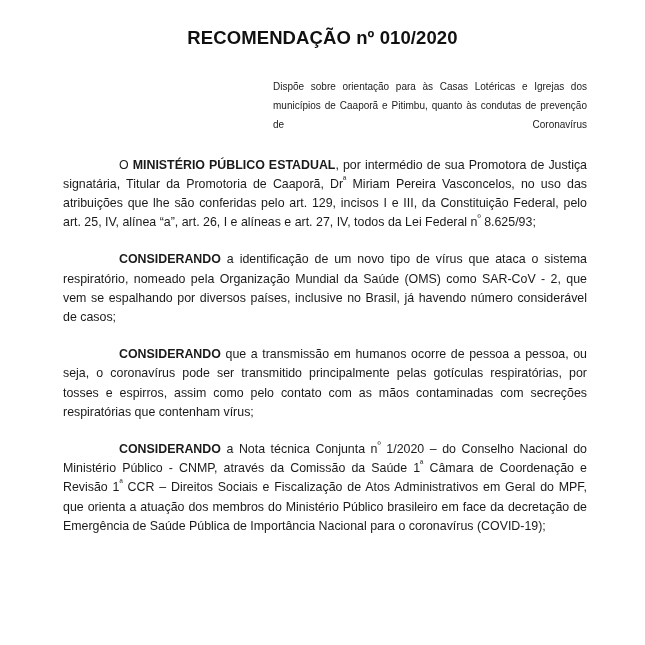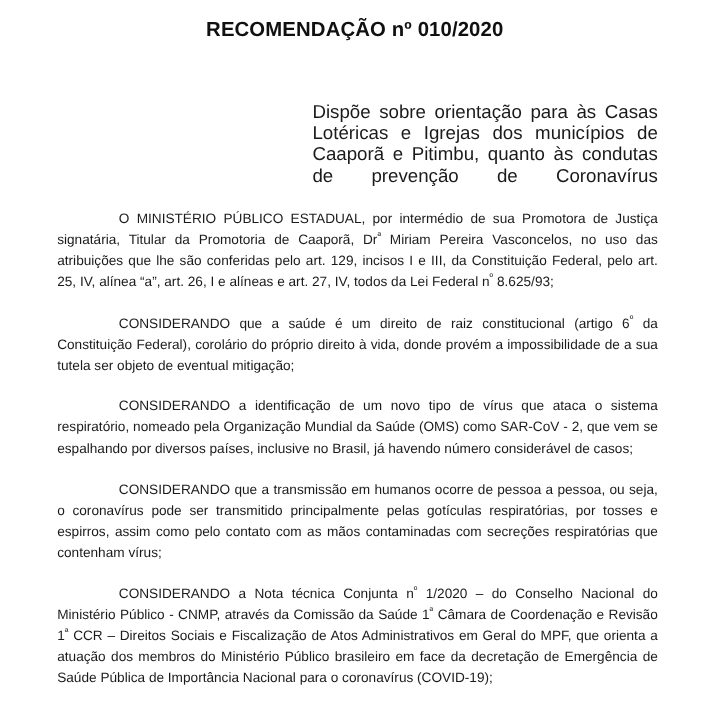--- a/index.html
+++ b/index.html
@@ -14,21 +14,21 @@
     overflow: hidden;
     font-family: "Liberation Sans", sans-serif;
     color: #1a1a1a;
     -webkit-font-smoothing: antialiased;
   }
 
   .page {
     width: 645px;
     height: 493px;
     box-sizing: border-box;
-    padding: 5px;
+    padding: 16px;
     position: relative;
     background: #ffffff;
   }
 
   .doc-title {
     text-align: center;
     font-size: 18.5px;
     font-weight: bold;
     letter-spacing: 0.1px;
     margin: 0;
@@ -38,26 +38,25 @@
 
   .ementa-wrap {
     display: flex;
     justify-content: flex-end;
     padding-top: 28px;
   }
 
   .ementa {
     width: 314px;
     margin-right: 42px;
-    font-size: 17px;
+    font-size: 10px;
     line-height: 19.2px;
     text-align: justify;
     text-align-last: justify;
     color: #1a1a1a;
-    margin-top: 26px;
   }
 
   .body-block {
     padding: 0 42px 0 47px;
   }
 
   p.para {
     margin: 0;
     font-size: 12.4px;
     line-height: 19.2px;
@@ -68,21 +67,21 @@
 
   p.para + p.para {
     margin-top: 18px;
   }
 
   p.para.first {
     margin-top: 21px;
   }
 
   .lead {
-    font-weight: normal;
+    font-weight: bold;
   }
 
   sup {
     font-size: 0.72em;
     vertical-align: super;
     line-height: 0;
   }
 </style>
 </head>
 <body>
@@ -93,21 +92,20 @@
 
   <div class="ementa-wrap">
     <div class="ementa">Dispõe sobre orientação para às Casas Lotéricas e Igrejas dos municípios de Caaporã e Pitimbu, quanto às condutas de prevenção de Coronavírus</div>
   </div>
 
   <div class="body-block">
 
     <p class="para first"><span>O </span><span class="lead">MINISTÉRIO PÚBLICO ESTADUAL</span><span>, por intermédio de sua Promotora de Justiça signatária, Titular da Promotoria de Caaporã, Dr<sup>ª</sup> Miriam Pereira Vasconcelos, no uso das atribuições que lhe são conferidas pelo art. 129, incisos I e III, da Constituição Federal, pelo art. 25, IV, alínea “a”, art. 26, I e alíneas e art. 27, IV, todos da Lei Federal n<sup>º</sup> 8.625/93;</span></p>
 
 
-    <p class="para"><span class="lead">CONSIDERANDO</span><span> que a saúde é um direito de raiz constitucional (artigo 6<sup>º</sup> da Constituição Federal), corolário do próprio direito à vida, donde provém a impossibilidade de a sua tutela ser objeto de eventual mitigação;</span></p>
 
     <p class="para"><span class="lead">CONSIDERANDO</span><span> a identificação de um novo tipo de vírus que ataca o sistema respiratório, nomeado pela Organização Mundial da Saúde (OMS) como SAR-CoV - 2, que vem se espalhando por diversos países, inclusive no Brasil, já havendo número considerável de casos;</span></p>
 
     <p class="para"><span class="lead">CONSIDERANDO</span><span> que a transmissão em humanos ocorre de pessoa a pessoa, ou seja, o coronavírus pode ser transmitido principalmente pelas gotículas respiratórias, por tosses e espirros, assim como pelo contato com as mãos contaminadas com secreções respiratórias que contenham vírus;</span></p>
 
     <p class="para"><span class="lead">CONSIDERANDO</span><span> a Nota técnica Conjunta n<sup>º</sup> 1/2020 – do Conselho Nacional do Ministério Público - CNMP, através da Comissão da Saúde 1<sup>ª</sup> Câmara de Coordenação e Revisão 1<sup>ª</sup> CCR – Direitos Sociais e Fiscalização de Atos Administrativos em Geral do MPF, que orienta a atuação dos membros do Ministério Público brasileiro em face da decretação de Emergência de Saúde Pública de Importância Nacional para o coronavírus (COVID-19);</span></p>
 
   </div>
 </div>
 

